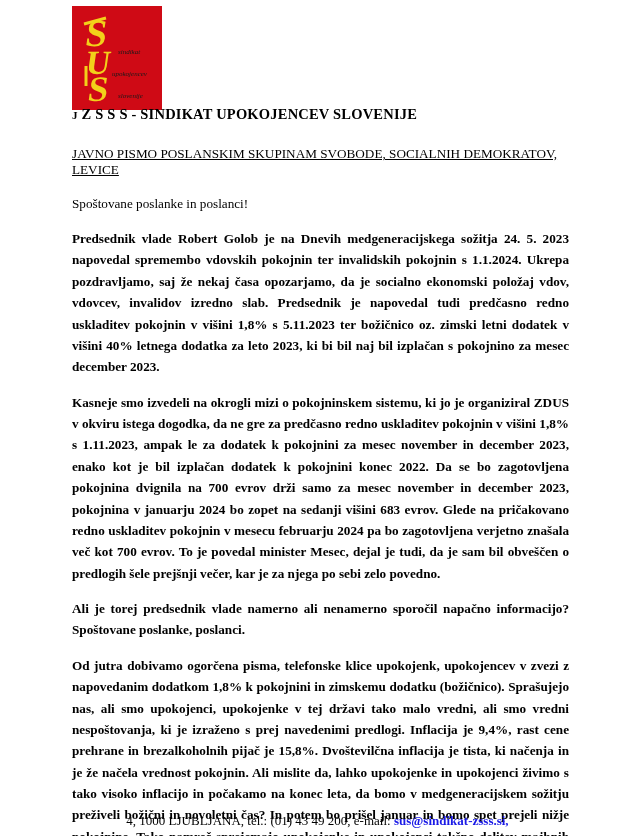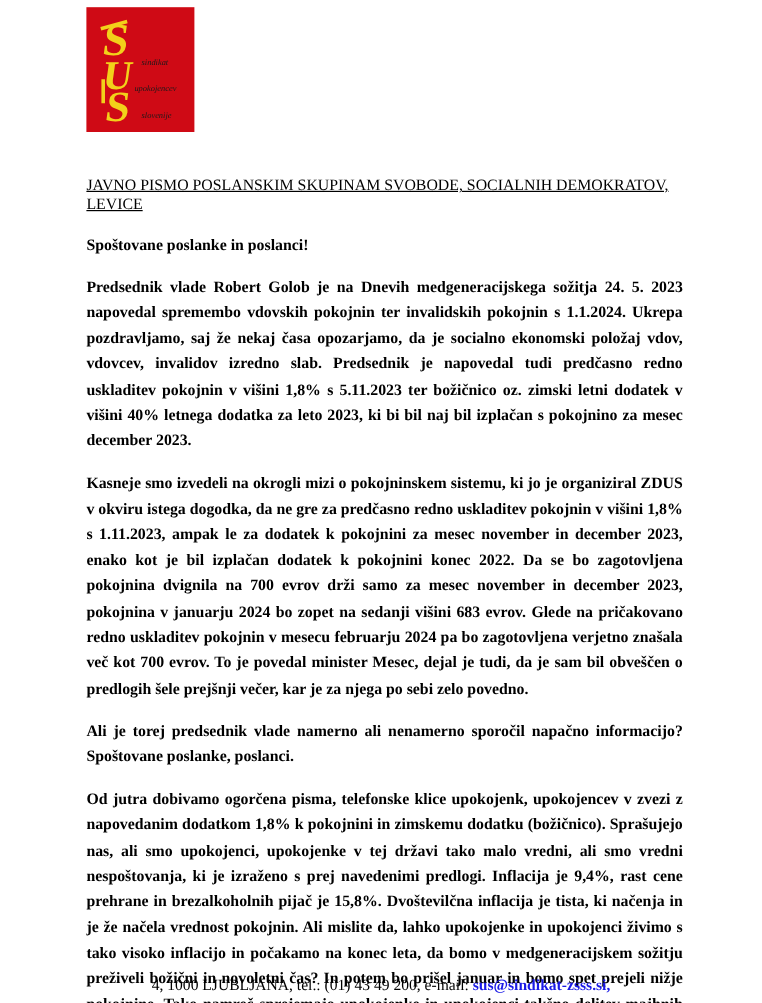--- a/index.html
+++ b/index.html
@@ -81,21 +81,20 @@
   .addressees {
     font-size: 13.2px;
     margin-top: 18px;
     margin-bottom: 0;
     text-decoration: underline;
   }
   .greeting {
     font-size: 13.2px;
     margin-top: 18px;
     margin-bottom: 0;
-    font-weight: bold;
   }
   
   .footer {
     position: absolute;
     left: 0;
     right: 0;
     bottom: 6px;
     text-align: center;
     font-size: 13px;
     line-height: 1.5;
@@ -123,20 +122,24 @@
         <text x="28" y="95" font-family="Liberation Serif, serif" font-size="36" font-weight="bold" fill="#f2d11a" transform="skewX(-8)">S</text>
 
         <text x="46" y="48" font-family="Liberation Serif, serif" font-size="7" font-style="italic" fill="#1a1a1a">sindikat</text>
         <text x="40" y="70" font-family="Liberation Serif, serif" font-size="7" font-style="italic" fill="#1a1a1a">upokojencev</text>
         <text x="46" y="92" font-family="Liberation Serif, serif" font-size="7" font-style="italic" fill="#1a1a1a">slovenije</text>
 
         <line x1="12" y1="18" x2="34" y2="12" stroke="#f2d11a" stroke-width="3"></line>
         <line x1="14" y1="60" x2="14" y2="80" stroke="#f2d11a" stroke-width="3"></line>
       </svg>
     </div>
+    <div class="org-title">
+      <span class="j-mark">J</span>
+      <span>Z S S S - SINDIKAT UPOKOJENCEV SLOVENIJE</span>
+    </div>
   </div>
 
   <div class="content">
 
 
     <div class="addressees">JAVNO PISMO POSLANSKIM SKUPINAM SVOBODE,  SOCIALNIH DEMOKRATOV, LEVICE</div>
 
     <div class="greeting">Spoštovane poslanke in poslanci!</div>
 
     <div class="spacer-md"></div>

